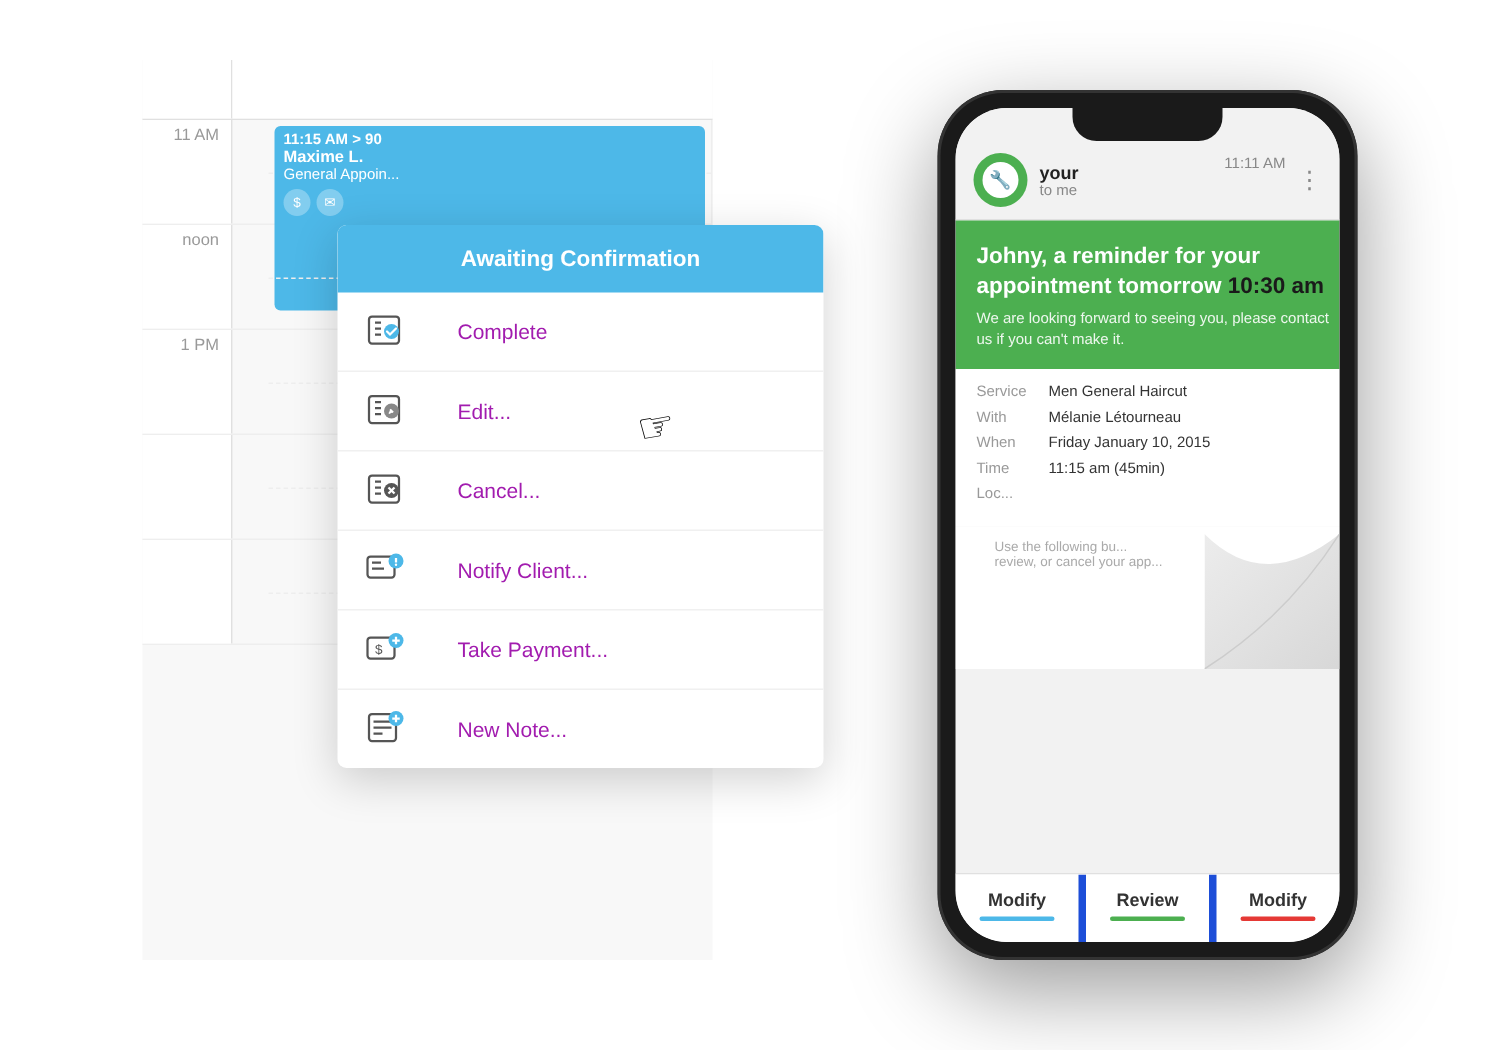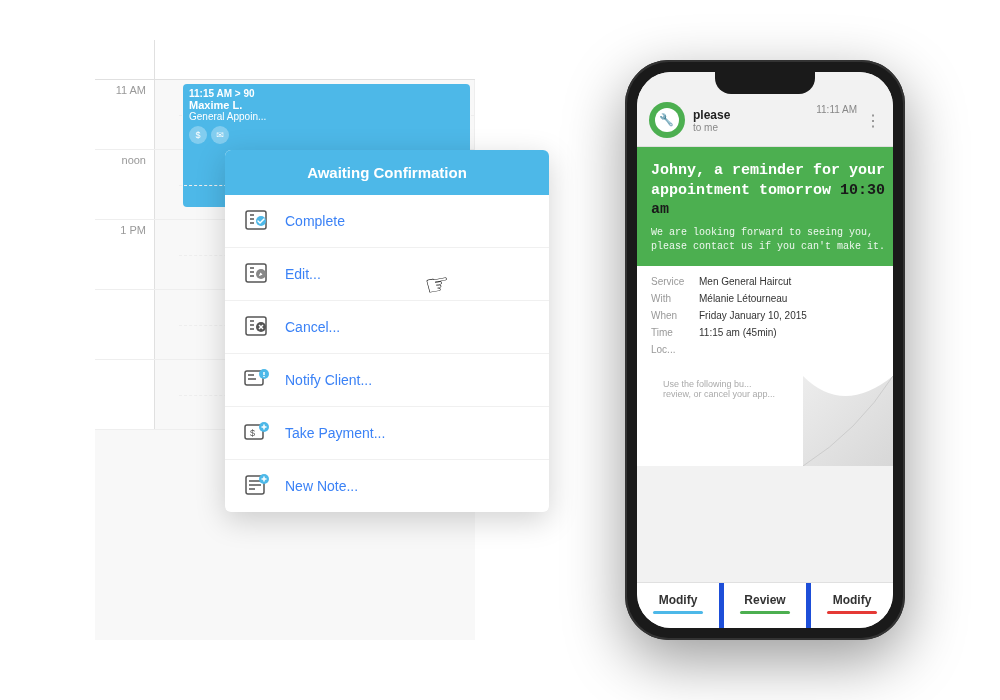--- a/index.html
+++ b/index.html
@@ -140,22 +140,22 @@
       text-align: center;
       padding: 14px 10px;
     }
     .menu-item {
       display: flex;
       align-items: center;
       padding: 12px 16px;
       border-bottom: 1px solid #f0f0f0;
       cursor: pointer;
       font-size: 14px;
-      color: #3b82f6;
-      gap: 12px;
+      color: #a21caf;
+      gap: 32px;
     }
     .menu-item:last-child { border-bottom: none; }
     .menu-icon {
       width: 32px;
       height: 28px;
       display: flex;
       align-items: center;
       justify-content: center;
       flex-shrink: 0;
     }
@@ -259,21 +259,20 @@
     }
     .email-more {
       font-size: 16px;
       color: #888;
     }
 
     
     .green-banner {
       background: #4caf50;
       padding: 14px 0 12px 14px;
-      font-family: Liberation Mono, monospace;
     }
     .green-banner-title {
       font-size: 15px;
       font-weight: 700;
       color: #fff;
       line-height: 1.3;
       margin-bottom: 6px;
     }
     .green-banner-title .time-highlight {
       color: #1a1a1a;
@@ -511,21 +510,21 @@
     <div class="phone-notch"></div>
     <div class="phone-screen">
 
       <div class="email-header">
         <div class="email-avatar">
           <div class="email-avatar-inner">
             <span class="email-avatar-icon">🔧</span>
           </div>
         </div>
         <div class="email-sender-info">
-          <div class="email-sender-name">please</div>
+          <div class="email-sender-name">your</div>
           <div class="email-sender-to">to me</div>
         </div>
         <div class="email-time">11:11 AM</div>
         <div class="email-more">⋮</div>
       </div>
 
       <div class="green-banner">
         <div class="green-banner-title">
           <span>Johny, a reminder for your appointment tomorrow </span><span class="time-highlight">10:30 am</span>
         </div>

